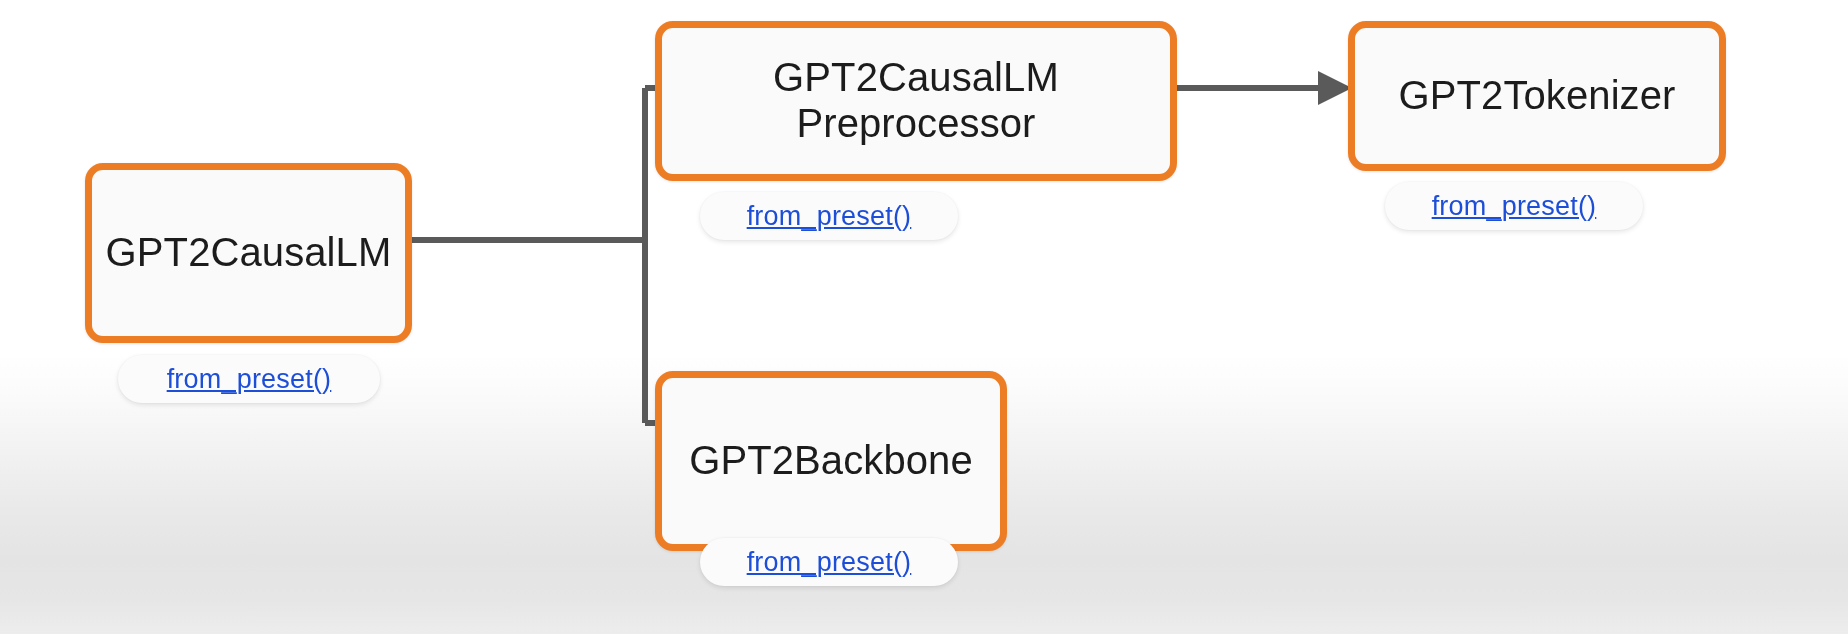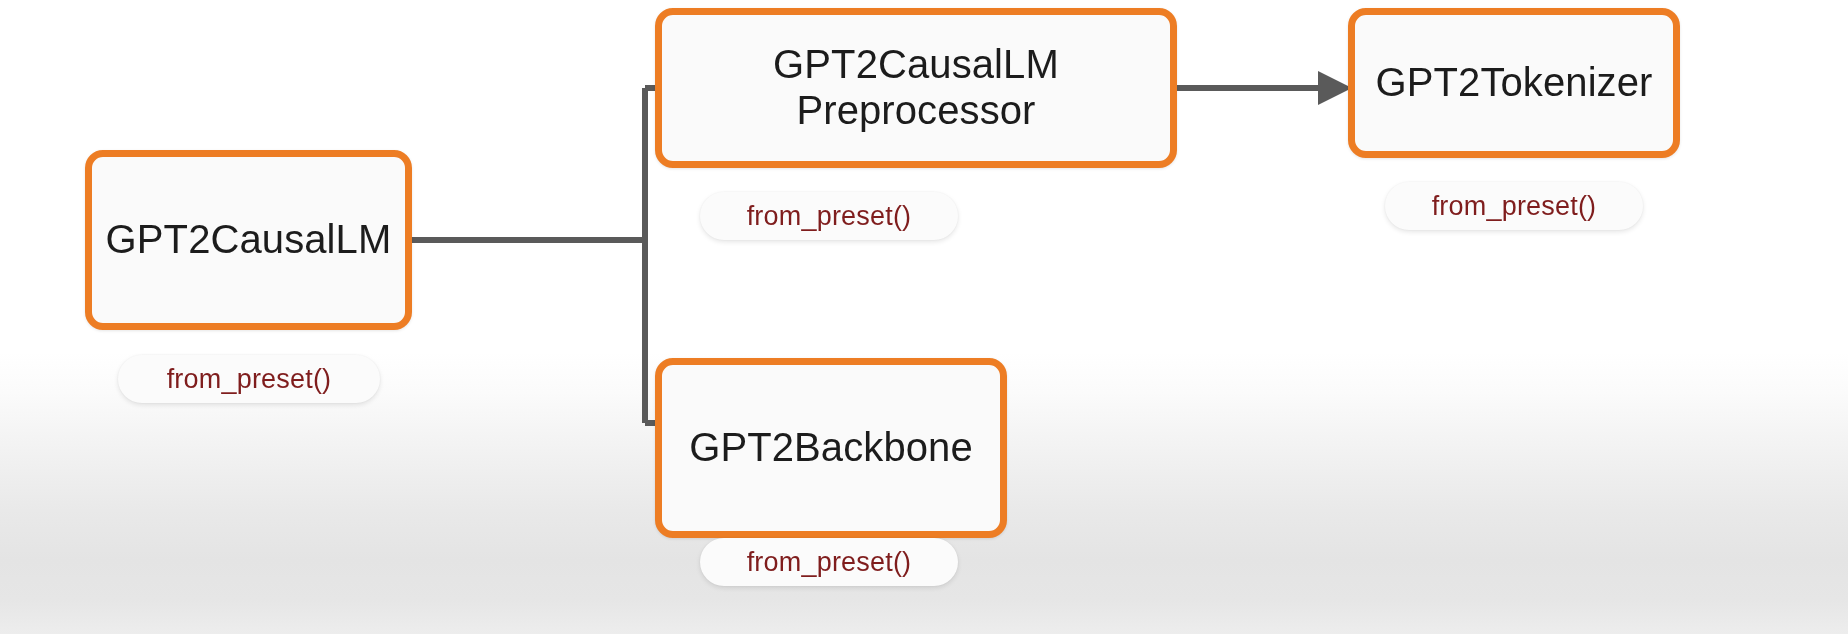--- a/index.html
+++ b/index.html
@@ -34,51 +34,53 @@
     position: absolute;
     box-sizing: border-box;
     border: 7px solid #ED7D24;
     border-radius: 18px;
     background: #fafafa;
     display: flex;
     align-items: center;
     justify-content: center;
     text-align: center;
     box-shadow: 0 1px 3px rgba(0,0,0,0.10);
+    margin-top: 13px;
   }
   .node-label {
     color: #1c1c1c;
     font-size: 40px;
     line-height: 1.14;
     letter-spacing: 0.1px;
     white-space: pre-line;
   }
   .pill {
     position: absolute;
     box-sizing: border-box;
     border-radius: 999px;
     background: #fbfbfb;
     display: flex;
     align-items: center;
     justify-content: center;
     box-shadow: 0 2px 5px rgba(0,0,0,0.10), 0 0 0 1px rgba(0,0,0,0.015);
   }
   .pill-label {
-    color: #7f1d1d;
+    color: #1d4ed8;
     font-size: 27px;
     letter-spacing: 0.2px;
+    text-decoration: underline;
   }
   
   #node-causallm   { left: 85px;  top: 150px; width: 327px; height: 180px; }
   #pill-causallm   { left: 118px; top: 355px; width: 262px; height: 48px; }
 
   #node-preprocessor { left: 655px; top: 8px;  width: 522px; height: 160px; }
   #pill-preprocessor { left: 700px; top: 192px; width: 258px; height: 48px; }
 
-  #node-tokenizer  { left: 1348px; top: 8px;  width: 332px; height: 150px; }
+  #node-tokenizer  { left: 1348px; top: 8px;  width: 378px; height: 150px; }
   #pill-tokenizer  { left: 1385px; top: 182px; width: 258px; height: 48px; }
 
   #node-backbone   { left: 655px; top: 358px; width: 352px; height: 180px; }
   #pill-backbone   { left: 700px; top: 538px; width: 258px; height: 48px; }
 </style>
 </head>
 <body>
 
 <div id="canvas">
 

